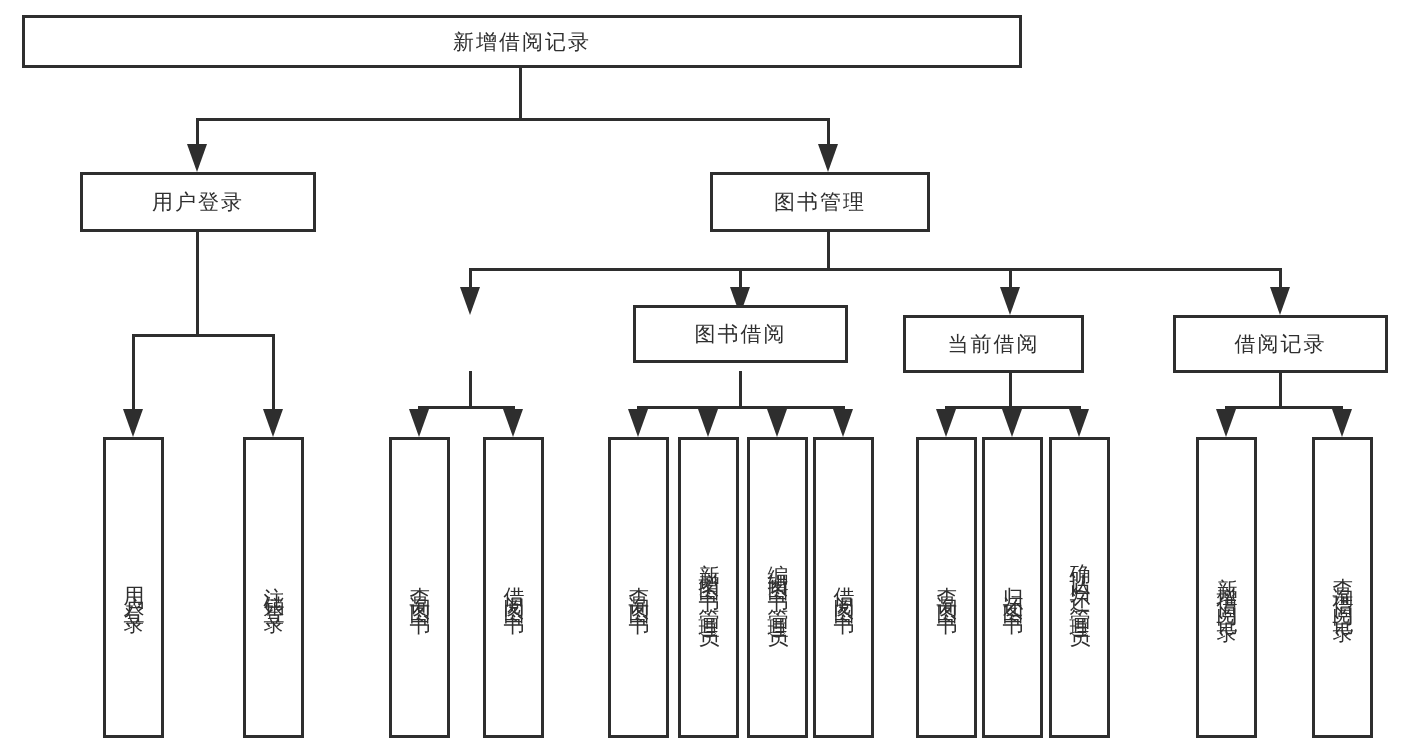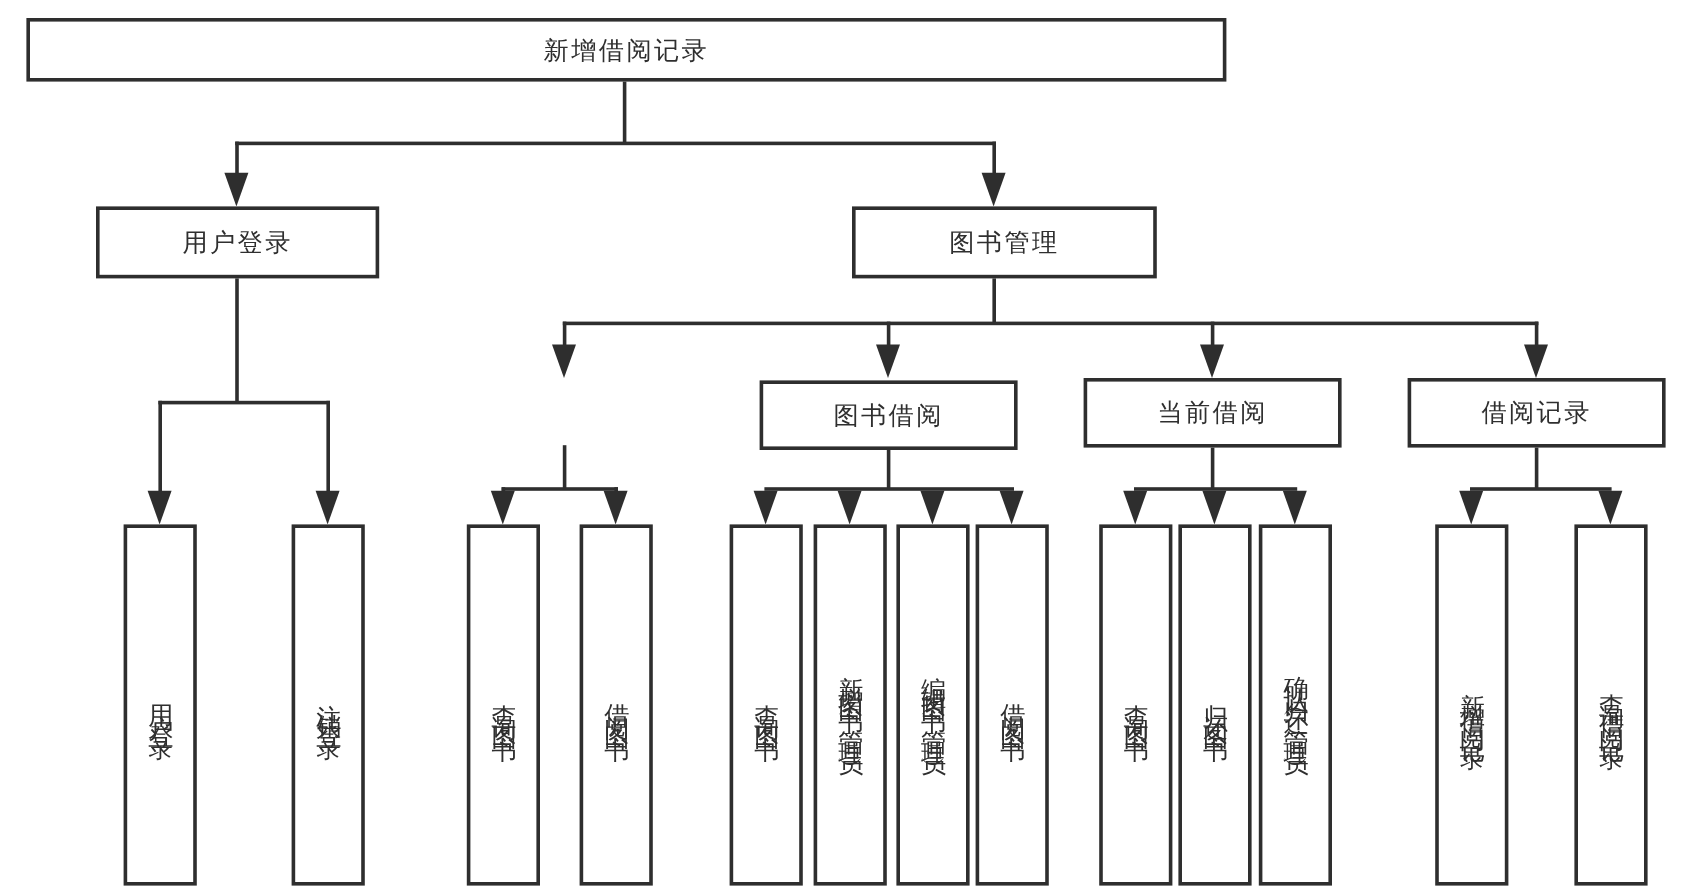--- a/index.html
+++ b/index.html
@@ -50,21 +50,21 @@
   <div class="vline" style="left:519px;top:66px;height:54px;"></div>
   <div class="hline" style="left:196px;top:118px;width:634px;"></div>
   <div class="vline" style="left:196px;top:118px;height:28px;"></div>
   <div class="vline" style="left:827px;top:118px;height:28px;"></div>
   <div class="arrow" style="left:187px;top:144px;"></div>
   <div class="arrow" style="left:818px;top:144px;"></div>
 
   <div class="box" style="left:80px;top:172px;width:236px;height:60px;">
     <span>用户登录</span>
   </div>
-  <div class="box" style="left:710px;top:172px;width:254px;height:60px;">
+  <div class="box" style="left:710px;top:172px;width:220px;height:60px;">
     <span>图书管理</span>
   </div>
 
   <div class="vline" style="left:196px;top:230px;height:106px;"></div>
   <div class="hline" style="left:132px;top:334px;width:143px;"></div>
   <div class="vline" style="left:132px;top:334px;height:78px;"></div>
   <div class="vline" style="left:272px;top:334px;height:78px;"></div>
   <div class="arrow" style="left:123px;top:409px;"></div>
   <div class="arrow" style="left:263px;top:409px;"></div>
 
@@ -72,24 +72,24 @@
   <div class="hline" style="left:469px;top:268px;width:813px;"></div>
   <div class="vline" style="left:469px;top:268px;height:22px;"></div>
   <div class="vline" style="left:739px;top:268px;height:22px;"></div>
   <div class="vline" style="left:1009px;top:268px;height:22px;"></div>
   <div class="vline" style="left:1279px;top:268px;height:22px;"></div>
   <div class="arrow" style="left:460px;top:287px;"></div>
   <div class="arrow" style="left:730px;top:287px;"></div>
   <div class="arrow" style="left:1000px;top:287px;"></div>
   <div class="arrow" style="left:1270px;top:287px;"></div>
 
-  <div class="box" style="left:633px;top:317px;width:215px;height:58px;">
+  <div class="box" style="left:633px;top:305px;width:215px;height:58px;">
     <span>图书借阅</span>
   </div>
-  <div class="box" style="left:903px;top:315px;width:215px;height:58px;">
+  <div class="box" style="left:903px;top:315px;width:181px;height:58px;">
     <span>当前借阅</span>
   </div>
   <div class="box" style="left:1173px;top:315px;width:215px;height:58px;">
     <span>借阅记录</span>
   </div>
 
   <div class="vline" style="left:469px;top:371px;height:37px;"></div>
   <div class="hline" style="left:418px;top:406px;width:97px;"></div>
   <div class="vline" style="left:418px;top:406px;height:8px;"></div>
   <div class="vline" style="left:512px;top:406px;height:8px;"></div>

